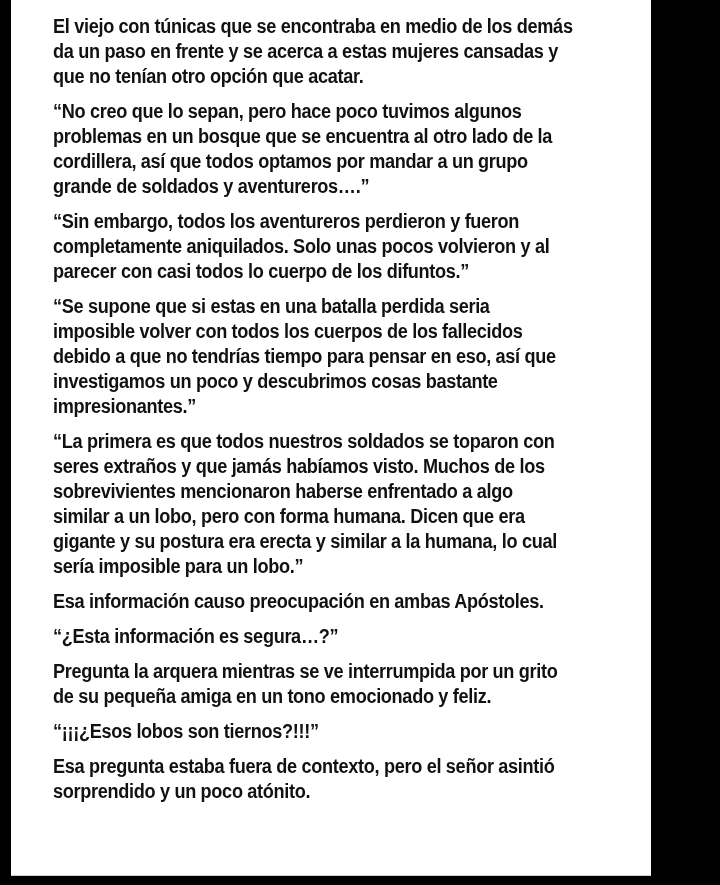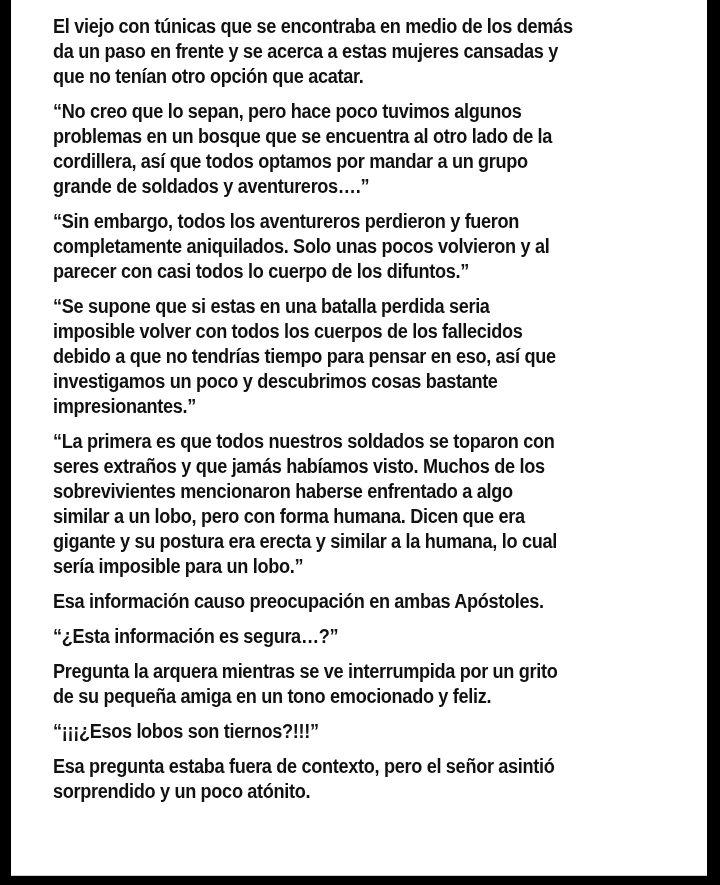--- a/index.html
+++ b/index.html
@@ -10,21 +10,21 @@
     body {
       width: 720px;
       height: 885px;
       position: relative;
       overflow: hidden;
     }
     .page {
       position: absolute;
       left: 11px;
       top: 0;
-      width: 696px;
+      width: 640px;
       height: 876px;
       background: #ffffff;
       box-shadow: inset 0 -1px 0 #cfcfcf;
     }
     .content {
       position: absolute;
       left: 42px;
       top: 14px;
       width: 640px;
       font-family: "Liberation Sans", sans-serif;

